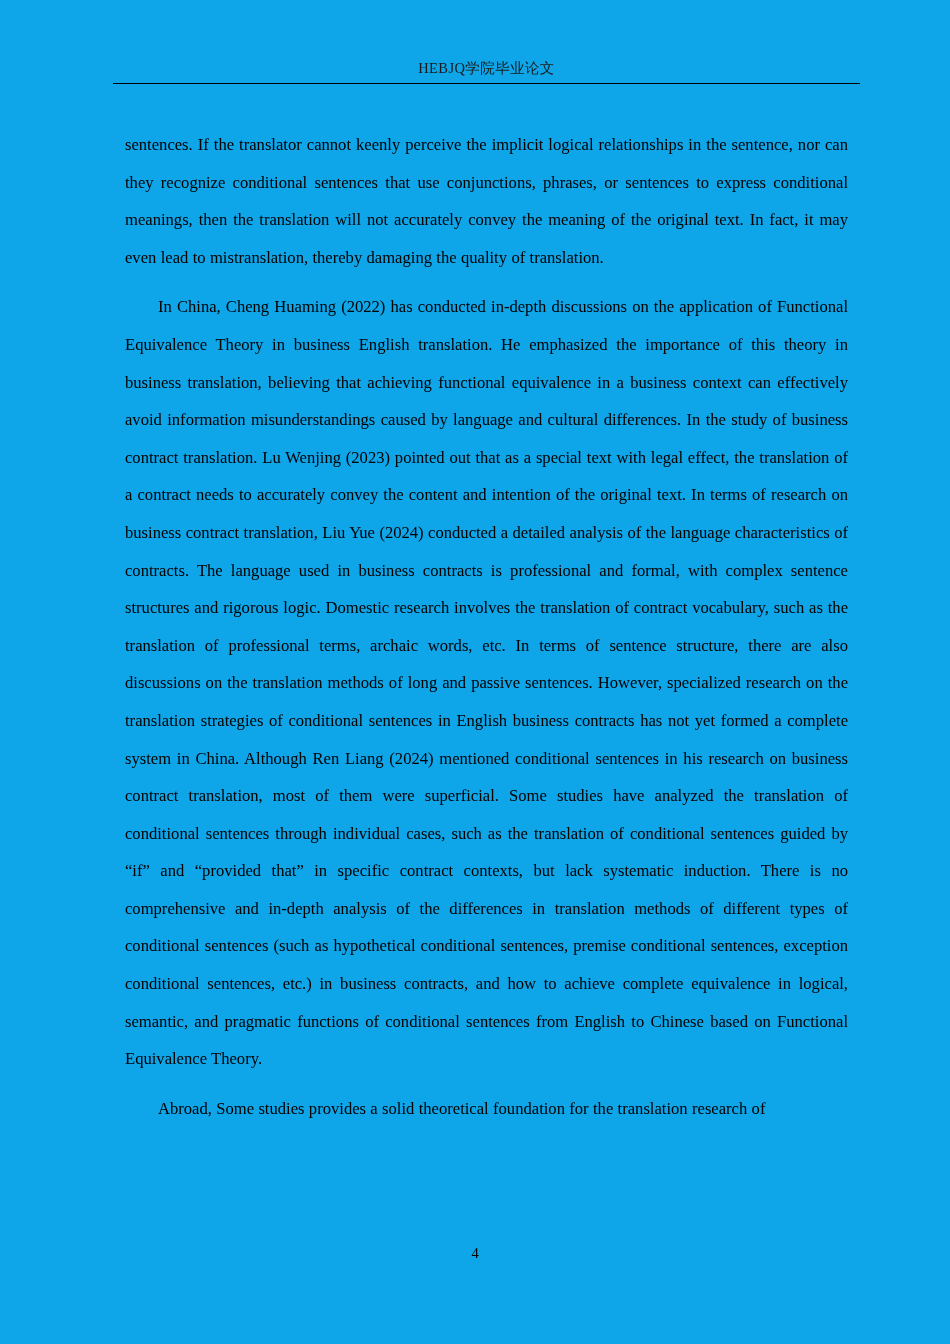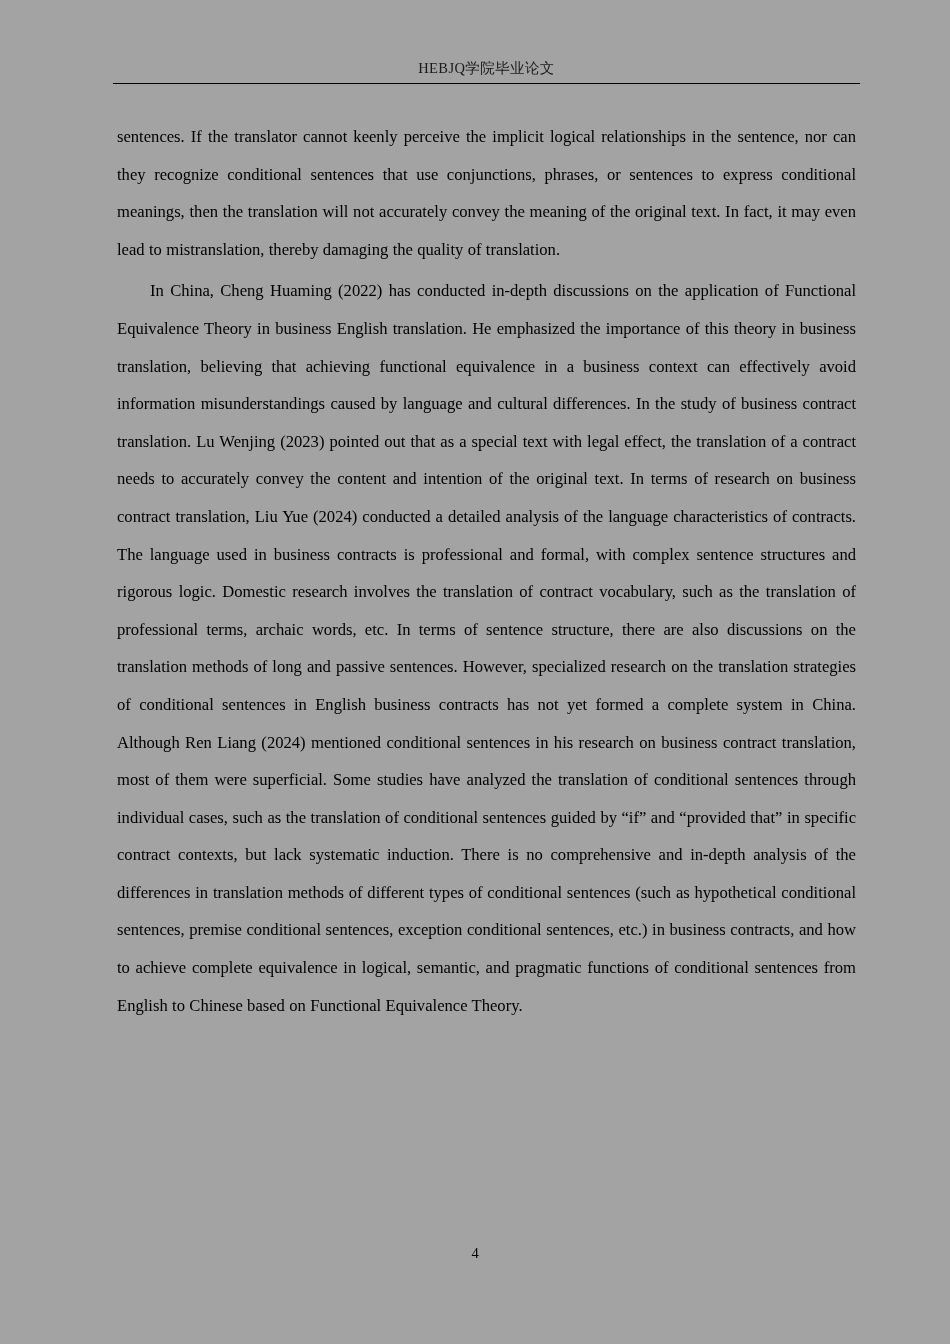--- a/index.html
+++ b/index.html
@@ -14,21 +14,21 @@
     font-family: "Liberation Serif", "DejaVu Serif", serif;
     color: #000000;
     overflow: hidden;
   }
 
   .page {
     position: absolute;
     left: 0; top: 0;
     width: 950px;
     height: 1344px;
-    background: #a3a3a3;
+    background: #0ea5e9;
   }
 
   
   .header-block {
     position: absolute;
     left: 113px;
     top: 58px;
     width: 747px;
   }
   .header-title {
@@ -50,21 +50,21 @@
 
   
   .content {
     position: absolute;
     left: 113px;
     top: 114px;
     width: 747px;
   }
 
   p.body-par {
-    margin: 4px;
+    margin: 12px;
     font-size: 16.6px;
     line-height: 37.6px;
     text-align: justify;
     text-justify: inter-word;
     text-align-last: left;
     word-spacing: 0.2px;
     color: #000000;
     hyphens: none;
   }
   p.body-par.indent {
@@ -105,18 +105,19 @@
     <hr class="header-rule">
   </div>
 
   <div class="content">
 
     <p class="body-par">sentences. If the translator cannot keenly perceive the implicit logical relationships in the sentence, nor can they recognize conditional sentences that use conjunctions, phrases, or sentences to express conditional meanings, then the translation will not accurately convey the meaning of the original text. In fact, it may even lead to mistranslation, thereby damaging the quality of translation.</p>
 
 
     <p class="body-par indent">In China, Cheng Huaming (2022) has conducted in-depth discussions on the application of Functional Equivalence Theory in business English translation. He emphasized the importance of this theory in business translation, believing that achieving functional equivalence in a business context can effectively avoid information misunderstandings caused by language and cultural differences. In the study of business contract translation. Lu Wenjing (2023) pointed out that as a special text with legal effect, the translation of a contract needs to accurately convey the content and intention of the original text. In terms of research on business contract translation, Liu Yue (2024) conducted a detailed analysis of the language characteristics of contracts. The language used in business contracts is professional and formal, with complex sentence structures and rigorous logic. Domestic research involves the translation of contract vocabulary, such as the translation of professional terms, archaic words, etc. In terms of sentence structure, there are also discussions on the translation methods of long and passive sentences. However, specialized research on the translation strategies of conditional sentences in English business contracts has not yet formed a complete system in China. Although Ren Liang (2024) mentioned conditional sentences in his research on business contract translation, most of them were superficial. Some studies have analyzed the translation of conditional sentences through individual cases, such as the translation of conditional sentences guided by “if” and “provided that” in specific contract contexts, but lack systematic induction. There is no comprehensive and in-depth analysis of the differences in translation methods of different types of conditional sentences (such as hypothetical conditional sentences, premise conditional sentences, exception conditional sentences, etc.) in business contracts, and how to achieve complete equivalence in logical, semantic, and pragmatic functions of conditional sentences from English to Chinese based on Functional Equivalence Theory.</p>
 
+    <p class="body-par indent">Abroad, Some studies provides a solid theoretical foundation for the translation research of</p>
 
   </div>
 
   <div class="page-number">4</div>
 
 </div>
 
 </body></html>

